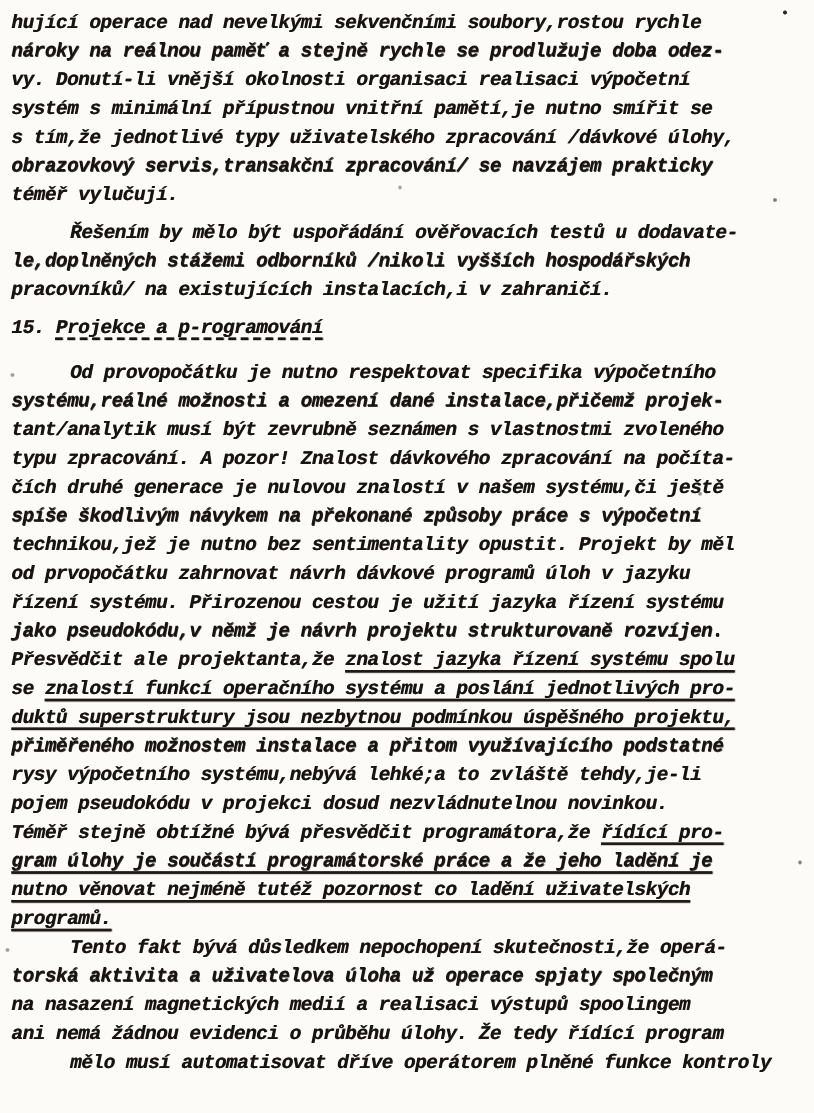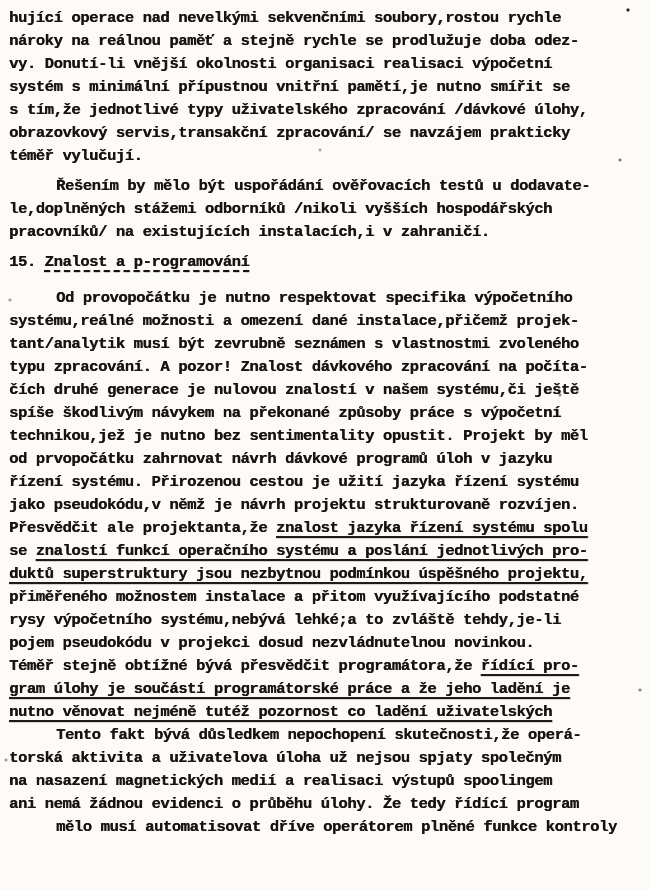--- a/index.html
+++ b/index.html
@@ -25,20 +25,21 @@
       radial-gradient(circle at 560px 395px, rgba(20,18,15,.45) 0 1px, transparent 2px),
       radial-gradient(circle at 320px 150px, rgba(20,18,15,.35) 0 1px, transparent 2px),
       radial-gradient(circle at 640px 690px, rgba(20,18,15,.5) 0 1px, transparent 2px),
       radial-gradient(circle at 6px 760px, rgba(20,18,15,.4) 0 1px, transparent 2px),
       #fcfbf8;
     font-family: "Liberation Mono", "DejaVu Sans Mono", monospace;
     font-weight: 700;
     font-size: 15.5px;
     color: #171310;
     text-shadow: 0.4px 0.2px 0.3px rgba(23,19,16,0.85);
+    font-style: italic;
   }
   .line {
     height: 23px;
     line-height: 23px;
     white-space: pre;
     letter-spacing: -0.4px;
   }
   .line.indent { padding-left: 47px; }
   .line.gap-before { margin-top: 7px; }
   .line.heading-line { margin-top: 7px; margin-bottom: 13px; }
@@ -64,39 +65,40 @@
       <div class="line"><span>hující operace nad nevelkými sekvenčními soubory,rostou rychle</span></div>
       <div class="line"><span>nároky na reálnou paměť a stejně rychle se prodlužuje doba odez-</span></div>
       <div class="line"><span>vy. Donutí-li vnější okolnosti organisaci realisaci výpočetní</span></div>
       <div class="line"><span>systém s minimální přípustnou vnitřní pamětí,je nutno smířit se</span></div>
       <div class="line"><span>s tím,že jednotlivé typy uživatelského zpracování /dávkové úlohy,</span></div>
       <div class="line"><span>obrazovkový servis,transakční zpracování/ se navzájem prakticky</span></div>
       <div class="line"><span>téměř vylučují.</span></div>
       <div class="line indent gap-before"><span>Řešením by mělo být uspořádání ověřovacích testů u dodavate-</span></div>
       <div class="line"><span>le,doplněných stážemi odborníků /nikoli vyšších hospodářských</span></div>
       <div class="line"><span>pracovníků/ na existujících instalacích,i v zahraničí.</span></div>
-      <div class="line heading-line"><span>15. </span><span class="u-dashed">Znalost a p-rogramování</span></div>
+      <div class="line heading-line"><span>15. </span><span class="u-dashed">Projekce a p-rogramování</span></div>
       <div class="line indent"><span>Od provopočátku je nutno respektovat specifika výpočetního</span></div>
       <div class="line"><span>systému,reálné možnosti a omezení dané instalace,přičemž projek-</span></div>
       <div class="line"><span>tant/analytik musí být zevrubně seznámen s vlastnostmi zvoleného</span></div>
       <div class="line"><span>typu zpracování. A pozor! Znalost dávkového zpracování na počíta-</span></div>
       <div class="line"><span>čích druhé generace je nulovou znalostí v našem systému,či ještě</span></div>
       <div class="line"><span>spíše škodlivým návykem na překonané způsoby práce s výpočetní</span></div>
       <div class="line"><span>technikou,jež je nutno bez sentimentality opustit. Projekt by měl</span></div>
       <div class="line"><span>od prvopočátku zahrnovat návrh dávkové programů úloh v jazyku</span></div>
       <div class="line"><span>řízení systému. Přirozenou cestou je užití jazyka řízení systému</span></div>
       <div class="line"><span>jako pseudokódu,v němž je návrh projektu strukturovaně rozvíjen.</span></div>
       <div class="line"><span>Přesvědčit ale projektanta,že </span><span class="u-solid">znalost jazyka řízení systému spolu</span></div>
       <div class="line"><span>se </span><span class="u-solid">znalostí funkcí operačního systému a poslání jednotlivých pro-</span></div>
       <div class="line"><span class="u-solid">duktů superstruktury jsou nezbytnou podmínkou úspěšného projektu,</span></div>
       <div class="line"><span>přiměřeného možnostem instalace a přitom využívajícího podstatné</span></div>
       <div class="line"><span>rysy výpočetního systému,nebývá lehké;a to zvláště tehdy,je-li</span></div>
       <div class="line"><span>pojem pseudokódu v projekci dosud nezvládnutelnou novinkou.</span></div>
       <div class="line"><span>Téměř stejně obtížné bývá přesvědčit programátora,že </span><span class="u-solid">řídící pro-</span></div>
       <div class="line"><span class="u-solid">gram úlohy je součástí programátorské práce a že jeho ladění je</span></div>
       <div class="line"><span class="u-solid">nutno věnovat nejméně tutéž pozornost co ladění uživatelských</span></div>
+      <div class="line"><span class="u-solid">programů.</span></div>
       <div class="line indent"><span>Tento fakt bývá důsledkem nepochopení skutečnosti,že operá-</span></div>
-      <div class="line"><span>torská aktivita a uživatelova úloha už nejsou spjaty společným</span></div>
+      <div class="line"><span>torská aktivita a uživatelova úloha už operace spjaty společným</span></div>
       <div class="line"><span>na nasazení magnetických medií a realisaci výstupů spoolingem</span></div>
       <div class="line"><span>ani nemá žádnou evidenci o průběhu úlohy. Že tedy řídící program</span></div>
       <div class="line indent"><span>mělo musí automatisovat dříve operátorem plněné funkce kontroly</span></div>
     </div>
 </div>
 
 </body></html>

